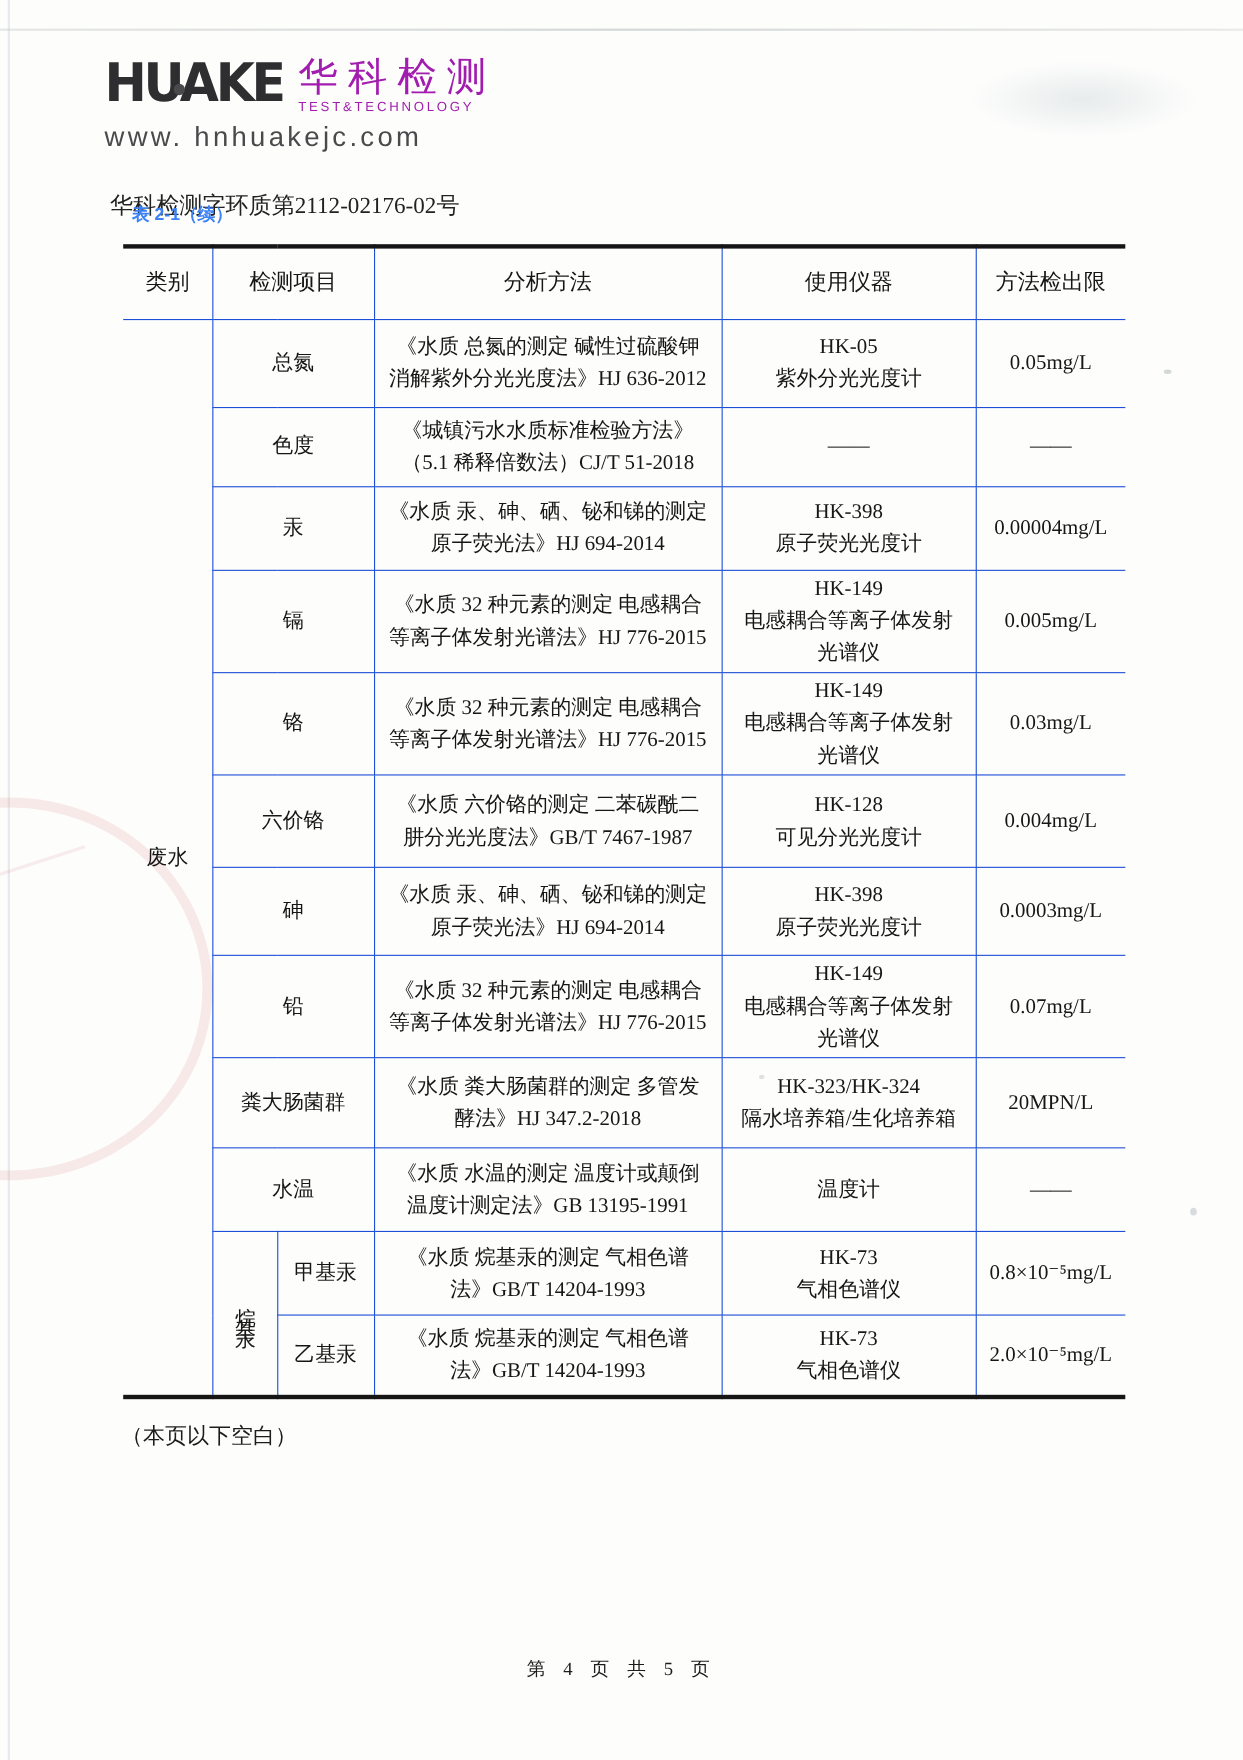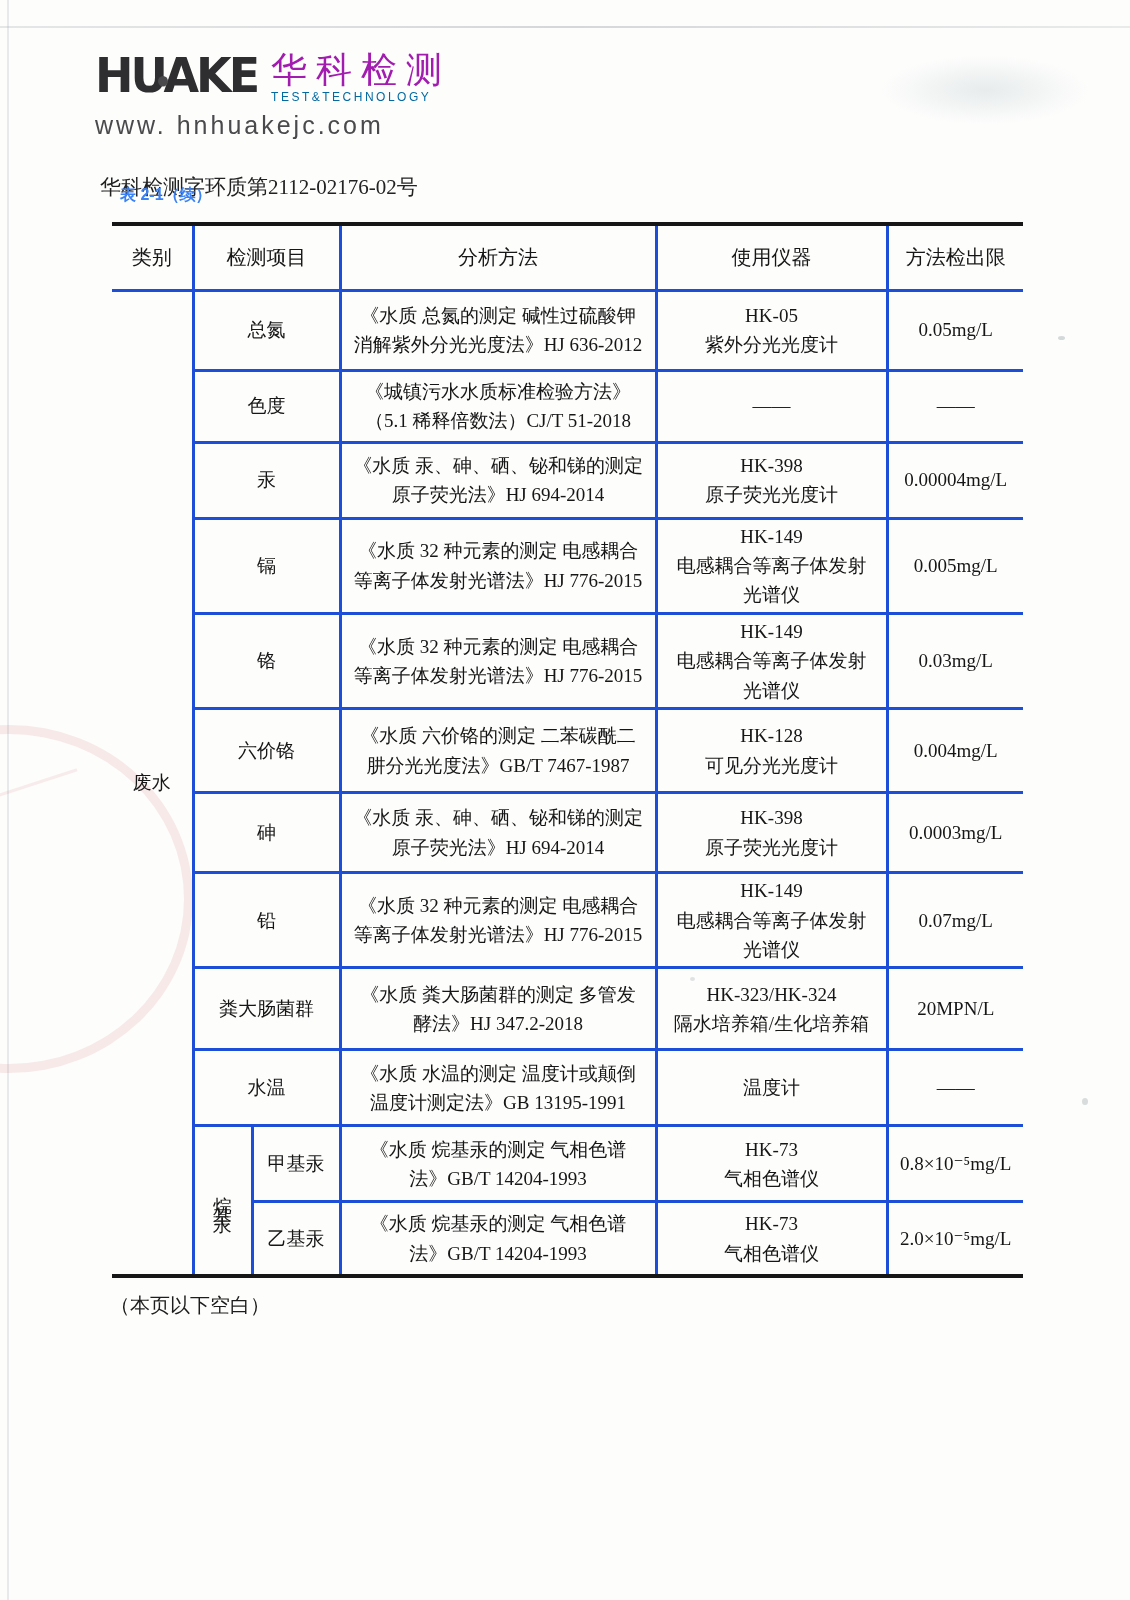--- a/index.html
+++ b/index.html
@@ -27,35 +27,35 @@
   .logo-mark{
     position:relative;
     font-family:"DejaVu Sans","Liberation Sans",sans-serif;
     font-weight:bold;font-size:46px;line-height:46px;
     letter-spacing:-3px;color:#2e2e30;
     transform:scaleY(1.05);
   }
   .logo-dot{position:absolute;left:63px;top:24px;width:10px;height:10px;border-radius:50%;background:#4a4a4c;}
   .logo-right{margin-left:14px;}
   .logo-cn{font-size:36px;line-height:36px;color:#a21caf;letter-spacing:9px;font-family:"Liberation Serif","DejaVu Serif",serif;}
-  .logo-sub{font-size:12px;color:#0369a1;letter-spacing:2.5px;margin-top:2px;font-family:"Liberation Sans","DejaVu Sans",sans-serif;}
+  .logo-sub{font-size:12px;color:#a21caf;letter-spacing:2.5px;margin-top:2px;font-family:"Liberation Sans","DejaVu Sans",sans-serif;}
   .website{position:absolute;left:95px;top:111px;font-size:25px;color:#4a4a4c;letter-spacing:3px;font-family:"Liberation Sans","DejaVu Sans",sans-serif;text-align:right;}
   .report-no{position:absolute;left:100px;top:146px;font-size:21px;color:#222;margin-top:27px;}
   .table-caption{position:absolute;left:120px;top:185px;font-size:16px;font-weight:bold;color:#3b82f6;font-family:"Liberation Sans","DejaVu Sans",sans-serif;}
 
   
   table.report{
     position:absolute;left:112px;top:222px;
     width:911px;border-collapse:collapse;table-layout:fixed;
     border-top:4px solid #161616;
     border-bottom:4px solid #161616;
     font-size:19px;color:#161616;
   }
   table.report td,table.report th{
-    border:3px solid #1d4ed8;
+    border:1px solid #1d4ed8;
     text-align:center;vertical-align:middle;
     padding:2px 4px;
     font-weight:normal;
     white-space:pre-line;
     line-height:1.55;
   }
   table.report tr>td:first-child,table.report tr>th:first-child{border-left:none;}
   table.report tr>td:last-child,table.report tr>th:last-child{border-right:none;}
   table.report .no-left{border-left:none;}
   .vert{writing-mode:vertical-rl;text-orientation:upright;letter-spacing:10px;display:inline-block;}
@@ -206,14 +206,15 @@
       <td>《水质 烷基汞的测定 气相色谱
 法》GB/T 14204-1993</td>
       <td>HK-73
 气相色谱仪</td>
       <td class="limit">2.0×10⁻⁵mg/L</td>
     </tr>
   </tbody>
     </table>
 
   <div class="blank-note">（本页以下空白）</div>
+  <div class="page-number">第 4 页 共 5 页</div>
 
 </div>
 
 </body></html>

